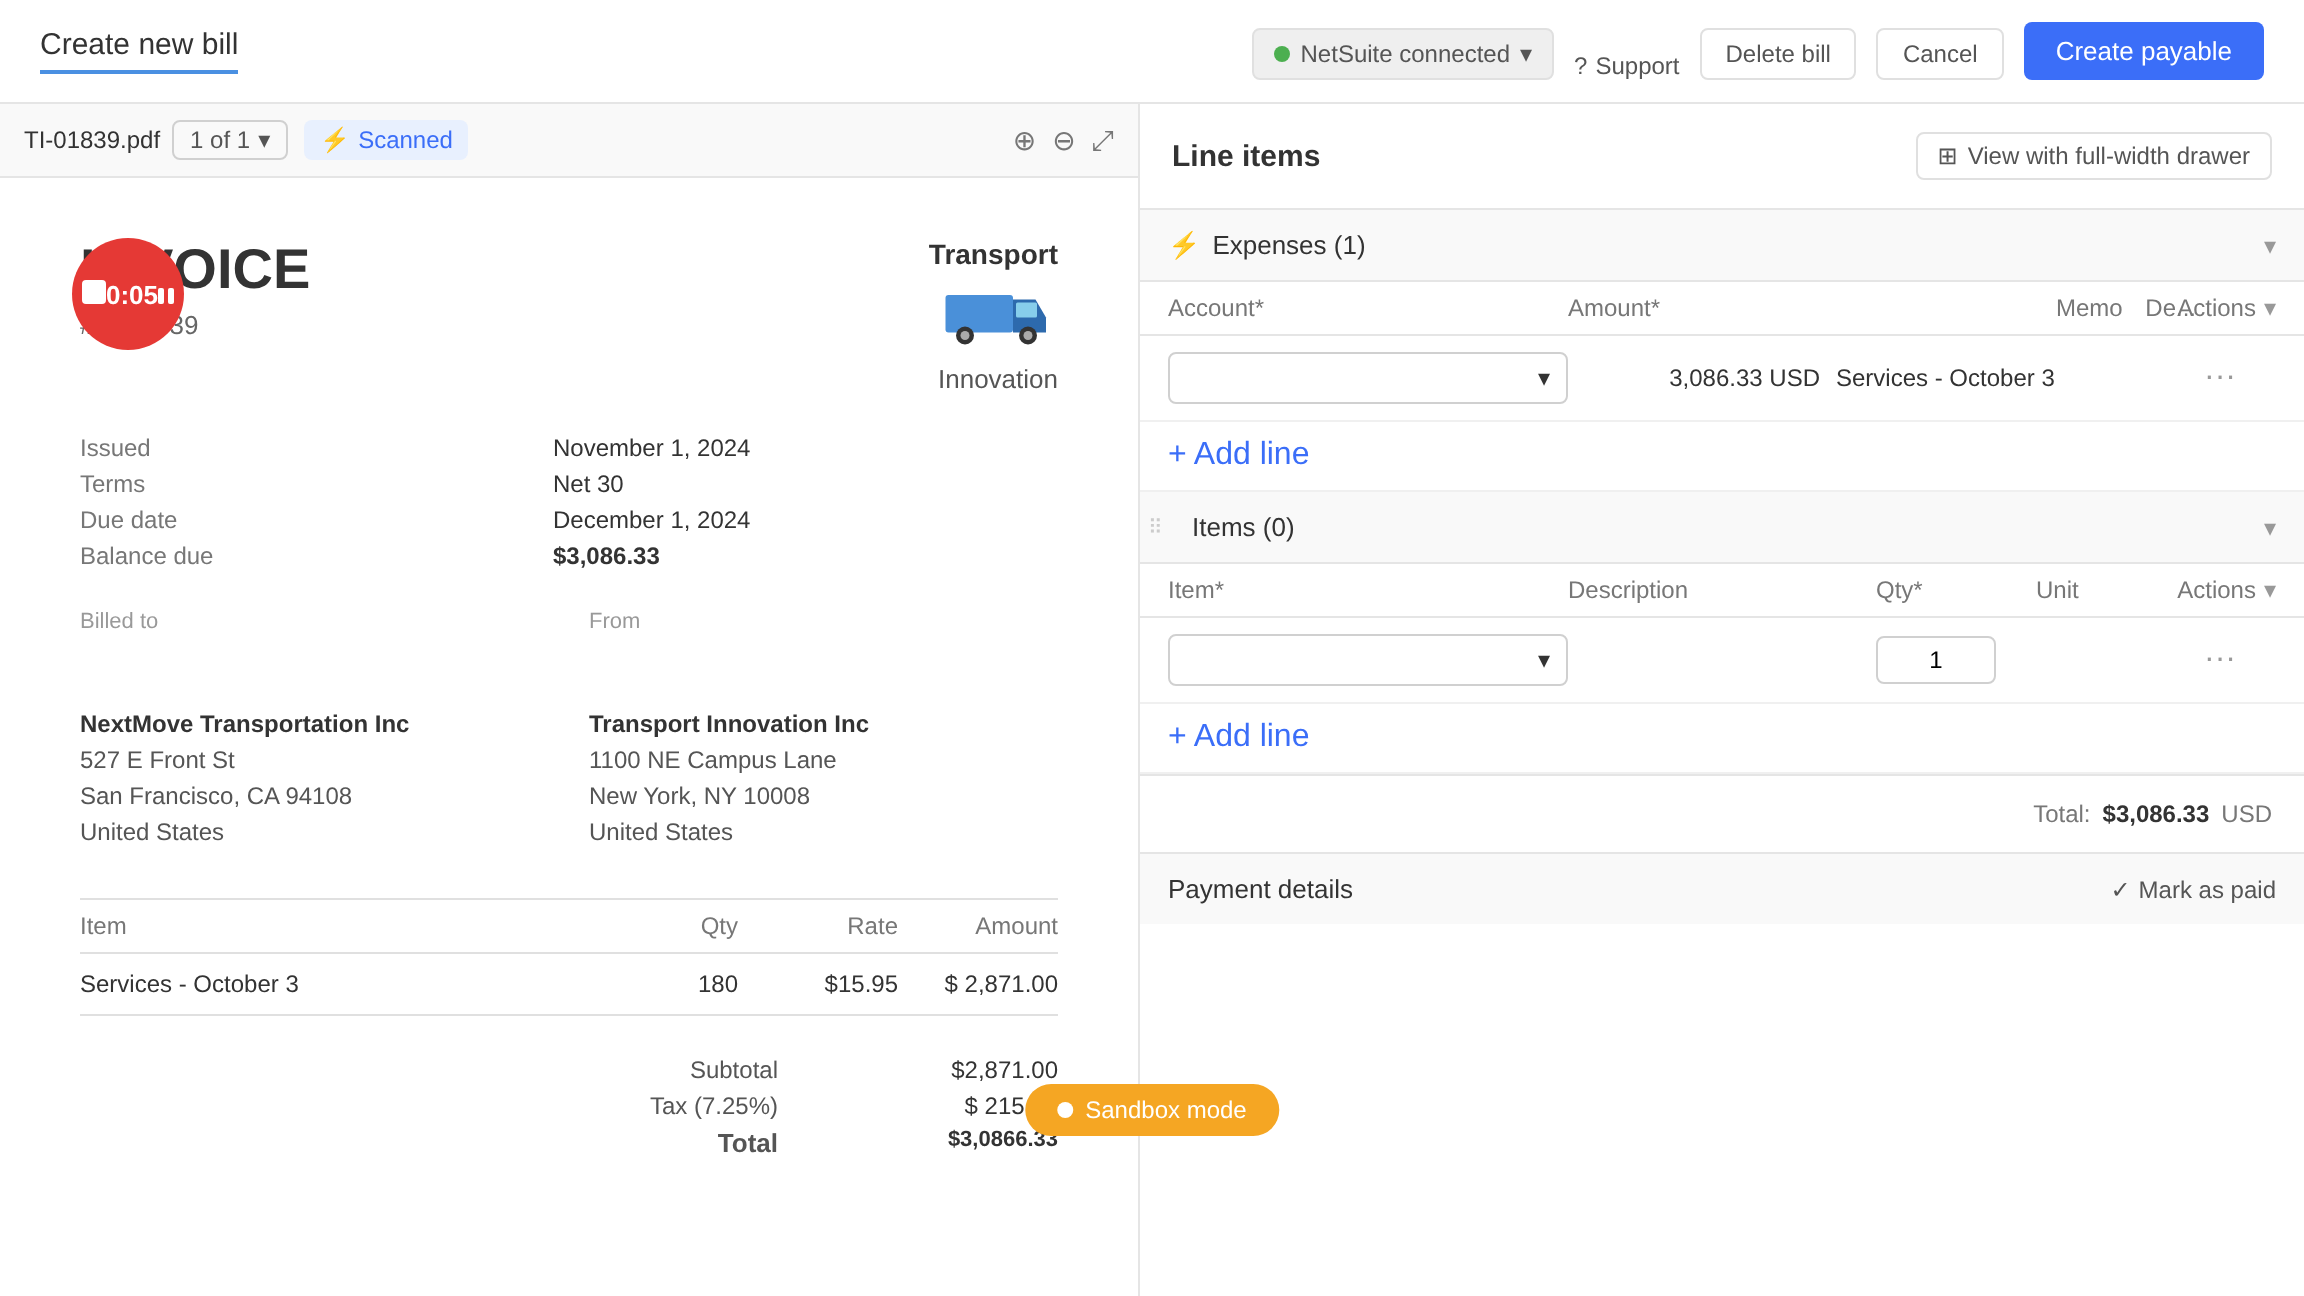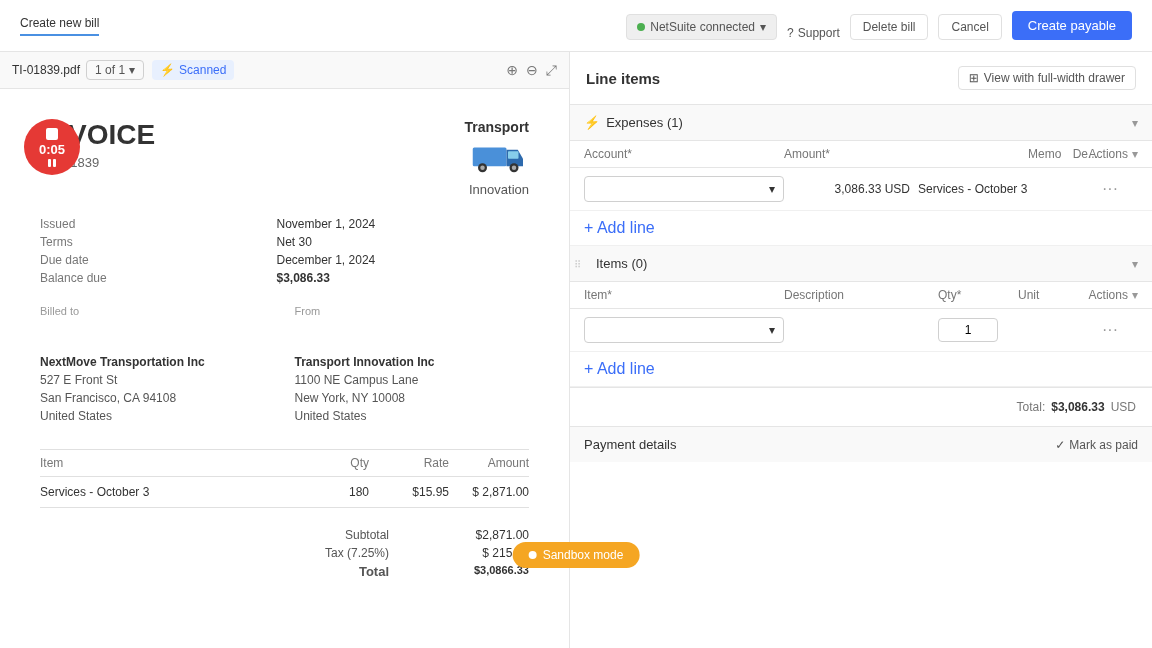--- a/index.html
+++ b/index.html
@@ -5,21 +5,21 @@
     * { box-sizing: border-box; margin: 0; padding: 0; }
     body { font-family: -apple-system, BlinkMacSystemFont, 'Segoe UI', sans-serif; background: #f5f5f5; font-size: 13px; color: #333; }
 
     
     .top-bar {
       display: flex; align-items: center; justify-content: space-between;
       background: #fff; padding: 0 20px; height: 52px;
       border-bottom: 1px solid #e5e5e5;
     }
     .top-bar-left { display: flex; align-items: center; gap: 12px; }
-    .top-bar-title { font-size: 12px; font-weight: 500; color: #333; border-bottom: 2px solid #4a90e2; padding-bottom: 4px; }
+    .top-bar-title { font-size: 15px; font-weight: 500; color: #333; border-bottom: 2px solid #4a90e2; padding-bottom: 4px; }
     .top-bar-right { display: flex; align-items: flex-end; gap: 10px; }
     .netsuite-badge { display: flex; align-items: center; gap: 5px; font-size: 12px; color: #555; border: 1px solid #e0e0e0; border-radius: 4px; padding: 5px 10px; cursor: pointer; }
     .netsuite-dot { width: 8px; height: 8px; background: #4caf50; border-radius: 50%; }
     .support-btn { display: flex; align-items: center; gap: 4px; font-size: 12px; color: #555; cursor: pointer; background: none; border: none; }
     .delete-btn { font-size: 12px; color: #555; background: none; border: 1px solid #e0e0e0; border-radius: 4px; padding: 5px 12px; cursor: pointer; }
     .cancel-btn { font-size: 12px; color: #555; background: none; border: 1px solid #e0e0e0; border-radius: 4px; padding: 5px 12px; cursor: pointer; }
     .create-payable-btn { font-size: 13px; color: #fff; background: #3b6ef8; border: none; border-radius: 4px; padding: 7px 16px; cursor: pointer; font-weight: 500; }
 
     
     .main-layout { display: flex; height: calc(648px - 52px); overflow: hidden; }
@@ -62,23 +62,23 @@
 
     .totals-section { margin-top: 20px; font-size: 12px; display: flex; flex-direction: column; align-items: flex-end; gap: 4px; }
     .total-row { display: flex; gap: 60px; }
     .total-label { color: #555; min-width: 100px; text-align: right; }
     .total-value { min-width: 80px; text-align: right; font-weight: 500; }
     .total-final .total-label { font-weight: 700; font-size: 13px; }
     .total-final .total-value { font-weight: 700; font-size: 11px; }
 
     
     .timer-overlay {
-      position: absolute; left: 24px; top: 30px; z-index: 10;
+      position: absolute; left: 36px; top: 30px; z-index: 10;
       width: 56px; height: 56px; border-radius: 50%; background: #e53935;
-      display: flex; flex-direction: column; align-items: center; justify-content: center;
+      display: flex; flex-direction: row; align-items: center; justify-content: center;
       color: #fff;
     }
     .timer-stop { width: 12px; height: 12px; background: #fff; border-radius: 2px; margin-bottom: 2px; }
     .timer-time { font-size: 13px; font-weight: 600; }
     .timer-pause { display: flex; gap: 2px; margin-top: 2px; }
     .timer-bar { width: 3px; height: 8px; background: #fff; border-radius: 1px; }
 
     
     .right-panel { flex: 1; background: #fff; display: flex; flex-direction: column; overflow: hidden; }
     .right-panel-header { display: flex; align-items: center; justify-content: space-between; padding: 14px 16px; border-bottom: 1px solid #e5e5e5; }

